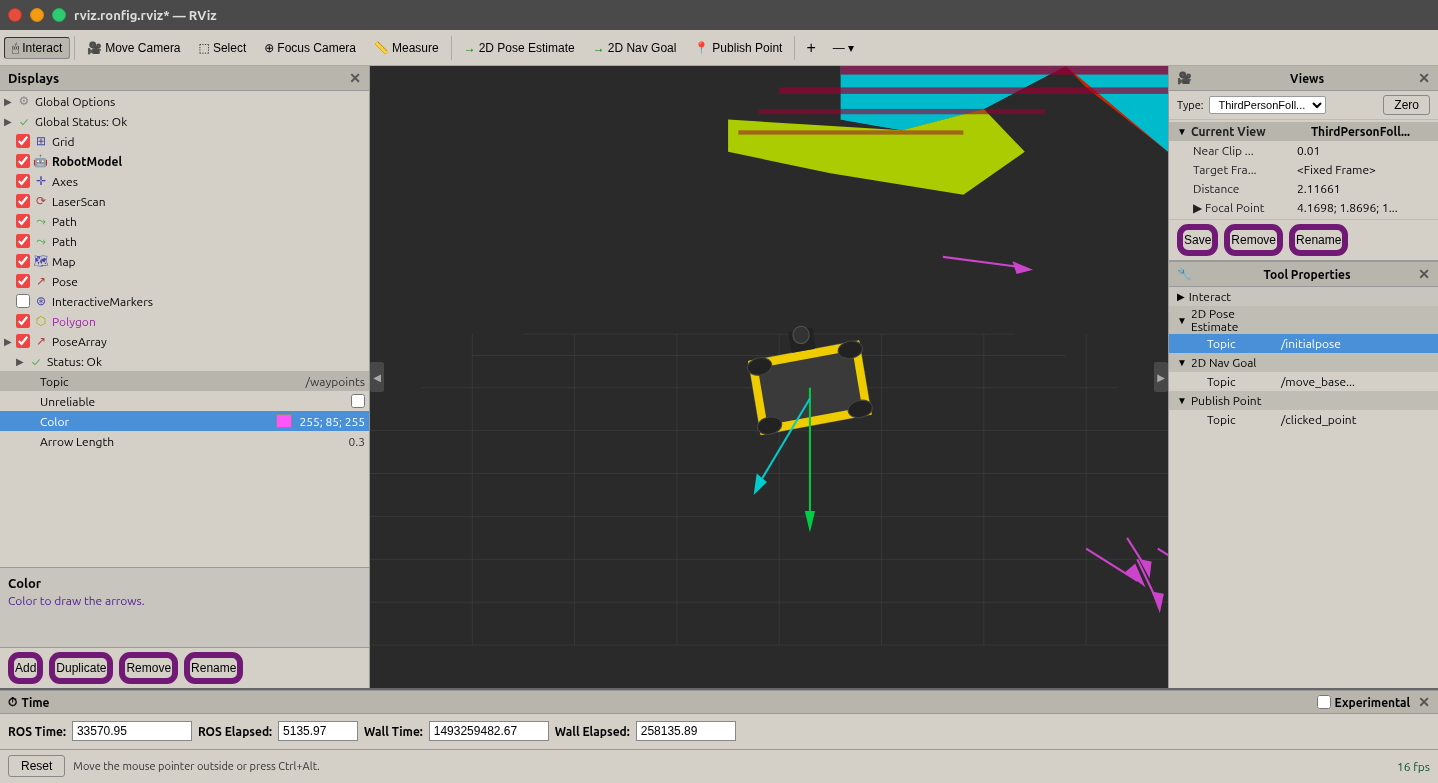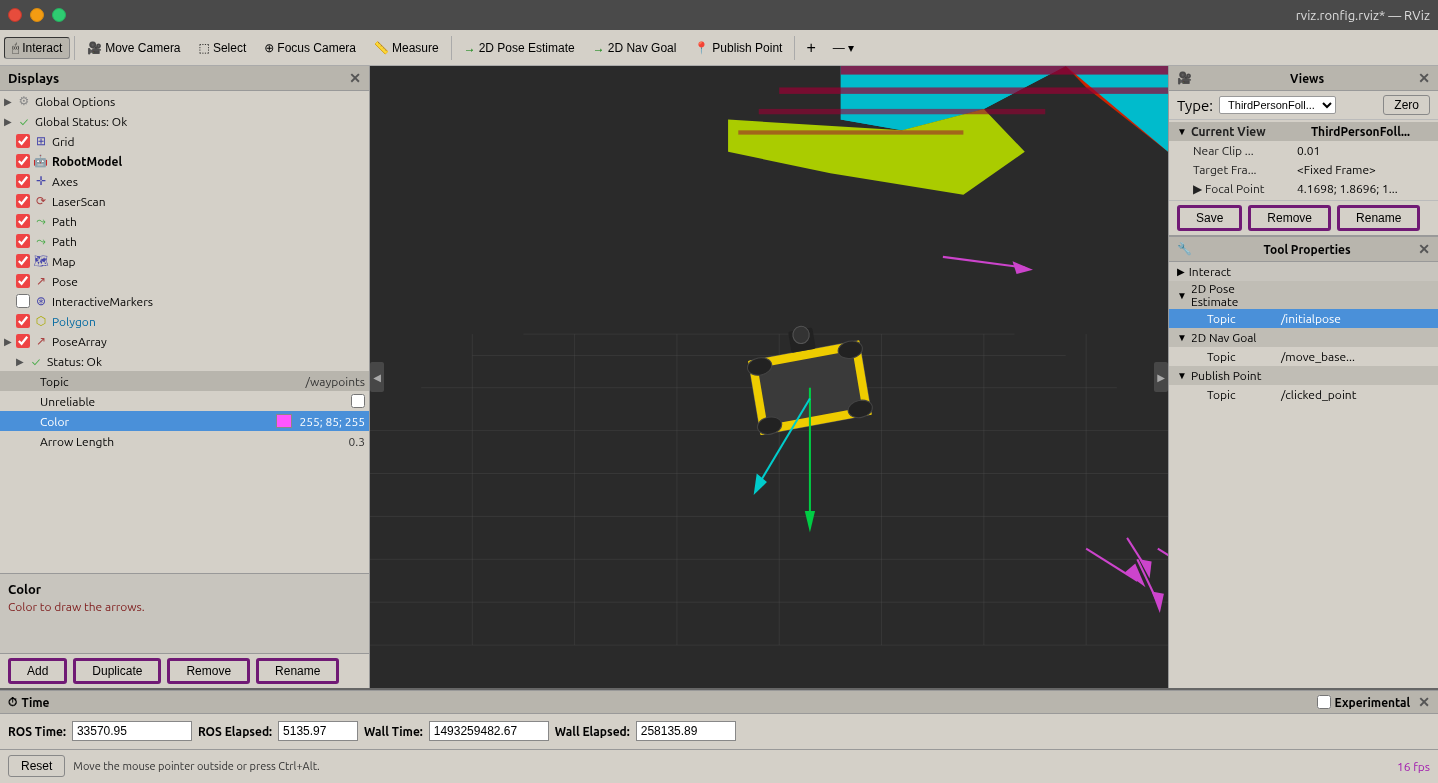--- a/index.html
+++ b/index.html
@@ -13,21 +13,21 @@
       align-items: center;
       padding: 0 8px;
       color: #ddd;
       font-size: 13px;
       gap: 8px;
     }
     .window-btn { width: 14px; height: 14px; border-radius: 50%; display: inline-block; }
     .btn-close { background: #e74c3c; border: 1px solid #c0392b; }
     .btn-min { background: #f39c12; border: 1px solid #d68910; }
     .btn-max { background: #2ecc71; border: 1px solid #27ae60; }
-    #titlebar-title { flex: 1; text-align: right; }
+    #titlebar-title { flex: 1; text-align: left; font-weight: bold; }
 
     
     #toolbar {
       height: 36px;
       background: #d4d0c8;
       border-bottom: 1px solid #aaa;
       display: flex;
       align-items: center;
       padding: 0 4px;
       gap: 2px;
@@ -95,35 +95,35 @@
     .color-swatch { width: 16px; height: 14px; display: inline-block; border: 1px solid #888; margin-right: 3px; }
 
     
     #description-box {
       background: #c8c5be;
       border-top: 1px solid #999;
       padding: 8px;
       min-height: 80px;
     }
     #description-title { font-weight: bold; margin-bottom: 4px; font-size: 13px; }
-    #description-text { color: #7f1d1d; font-size: 12px; }
+    #description-text { color: #4c1d95; font-size: 12px; }
 
     
     #display-buttons {
       background: #d4d0c8;
       border-top: 1px solid #999;
       padding: 4px 8px;
       display: flex;
       gap: 6px;
     }
     .action-btn {
-      padding: 3px 16px;
-      background: #d4d0c8;
-      border: 3px solid #701a75;
-      border-radius: 3px;
+      padding: 3px 1px;
+      background: #d4d0c8;
+      border: 6px solid #701a75;
+      border-radius: 11px;
       cursor: pointer;
       font-size: 12px;
     }
 
     
     #view-3d {
       flex: 1;
       position: relative;
       background: #2a2a2a;
       overflow: hidden;
@@ -168,21 +168,21 @@
       border-bottom: 1px solid #999;
       font-weight: bold;
     }
     #views-type-row {
       display: flex;
       align-items: center;
       padding: 4px 8px;
       gap: 6px;
       border-bottom: 1px solid #bbb;
     }
-    .type-label { font-size: 15px; }
+    .type-label { font-size: 11px; }
     .type-select {
       background: #fff;
       border: 1px solid #999;
       padding: 1px 4px;
       font-size: 11px;
       border-radius: 2px;
     }
     .zero-btn {
       margin-left: auto;
       padding: 2px 10px;
@@ -295,21 +295,21 @@
       padding: 3px 12px;
       background: #d4d0c8;
       border: 1px solid #888;
       border-radius: 3px;
       cursor: pointer;
       font-size: 12px;
     }
     #fps-label {
       margin-left: auto;
       font-size: 12px;
-      color: #a21caf;
+      color: #14532d;
     }
     #status-text {
       font-size: 11px;
       color: #333;
     }
     #exp-checkbox { font-size: 12px; display: flex; align-items: center; gap: 3px; margin-left: auto; }
 
     
     ::-webkit-scrollbar { width: 8px; }
     ::-webkit-scrollbar-track { background: #c8c5be; }
@@ -472,21 +472,21 @@
         <span class="tree-arrow" style="visibility:hidden">▶</span>
         <input type="checkbox" style="margin-right: 3px;">
         <span class="item-icon blue-icon">⊛</span>
         <span class="tree-label">InteractiveMarkers</span>
       </div>
 
       <div class="tree-item depth-0">
         <span class="tree-arrow" style="visibility:hidden">▶</span>
         <input type="checkbox" checked="" style="margin-right: 3px;">
         <span class="item-icon yellow-icon">⬡</span>
-        <span class="tree-label" style="color:#0369a1">Polygon</span>
+        <span class="tree-label" style="color:#a21caf">Polygon</span>
       </div>
 
       <div class="tree-item depth-0">
         <span class="tree-arrow">▶</span>
         <input type="checkbox" checked="" style="margin-right: 3px;">
         <span class="item-icon red-icon">↗</span>
         <span class="tree-label">PoseArray</span>
       </div>
 
       <div class="tree-item depth-1">
@@ -642,20 +642,24 @@
           <span class="cv-val">ThirdPersonFoll...</span>
         </div>
 
         <div class="cv-row">
           <span class="cv-key" style="padding-left:16px">Near Clip ...</span>
           <span class="cv-val">0.01</span>
         </div>
         <div class="cv-row">
           <span class="cv-key" style="padding-left:16px">Target Fra...</span>
           <span class="cv-val">&lt;Fixed Frame&gt;</span>
+        </div>
+        <div class="cv-row">
+          <span class="cv-key" style="padding-left:16px">Distance</span>
+          <span class="cv-val">2.11661</span>
         </div>
         <div class="cv-row">
           <span class="cv-key" style="padding-left:16px">▶ Focal Point</span>
           <span class="cv-val">4.1698; 1.8696; 1...</span>
         </div>
       </div>
 
       <div id="views-buttons">
         <button class="action-btn">Save</button>
         <button class="action-btn">Remove</button>

